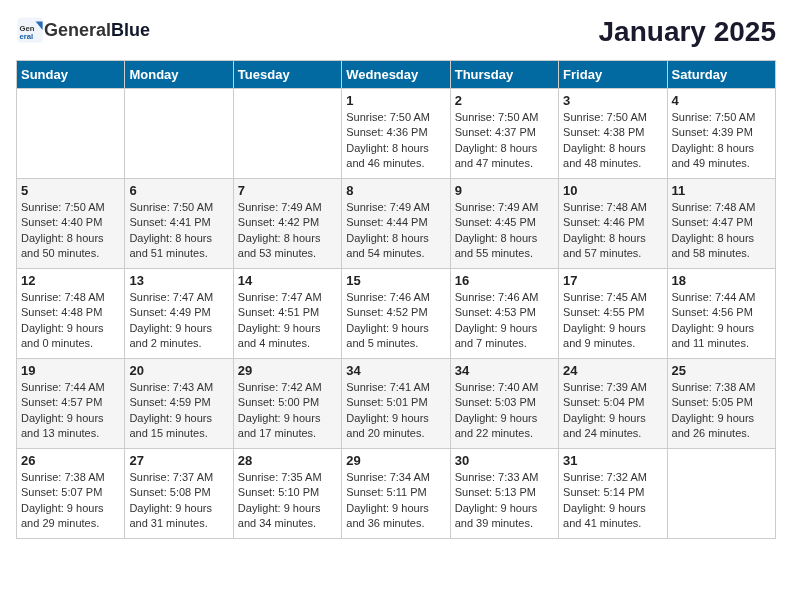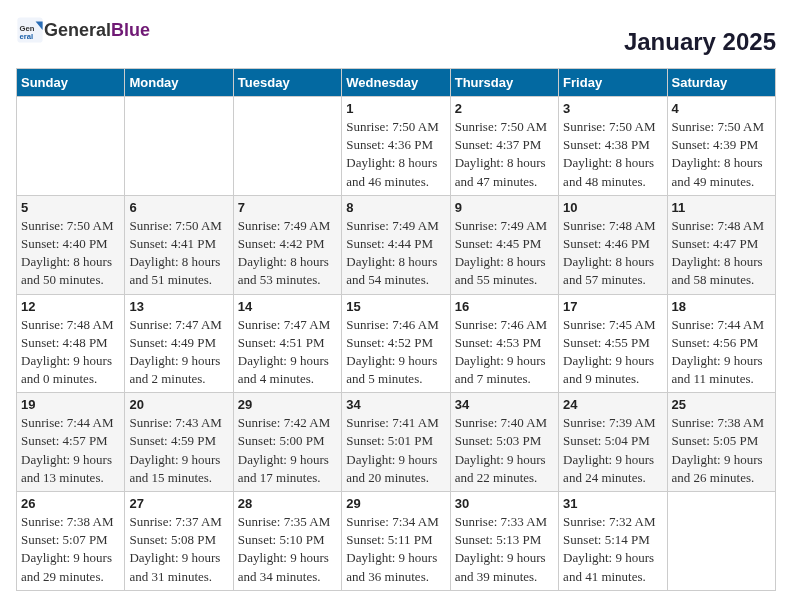--- a/index.html
+++ b/index.html
@@ -21,34 +21,33 @@
       align-items: center;
     }
     .logo-text-general {
       font-size: 18px;
       font-weight: bold;
       color: #333;
     }
     .logo-text-blue {
       font-size: 18px;
       font-weight: bold;
-      color: #701a75;
+      color: #0f172a;
     }
     .logo-icon {
       width: 28px;
       height: 28px;
     }
     .title-area {
       text-align: right;
     }
     .calendar-title {
-      font-size: 24px;
+      font-size: 28px;
       font-weight: bold;
       color: #1a1a2e;
-      margin-top: 12px;
     }
     .calendar-subtitle {
       font-size: 16px;
       color: #333;
     }
     table {
       width: 100%;
       border-collapse: collapse;
       table-layout: fixed;
     }
@@ -72,24 +71,23 @@
       background: #f5f5f5;
     }
     .day-number {
       font-size: 13px;
       font-weight: bold;
       color: #222;
       display: block;
       margin-bottom: 2px;
     }
     .day-info {
-      font-size: 13px;
+      font-size: 11px;
       color: #333;
       line-height: 1.4;
-      font-family: Liberation Serif, serif;
     }
     .empty-cell {
       background: #fff;
     }
   </style>
 </head>
 <body>
 
 <div class="header-area">
   <div class="logo">

